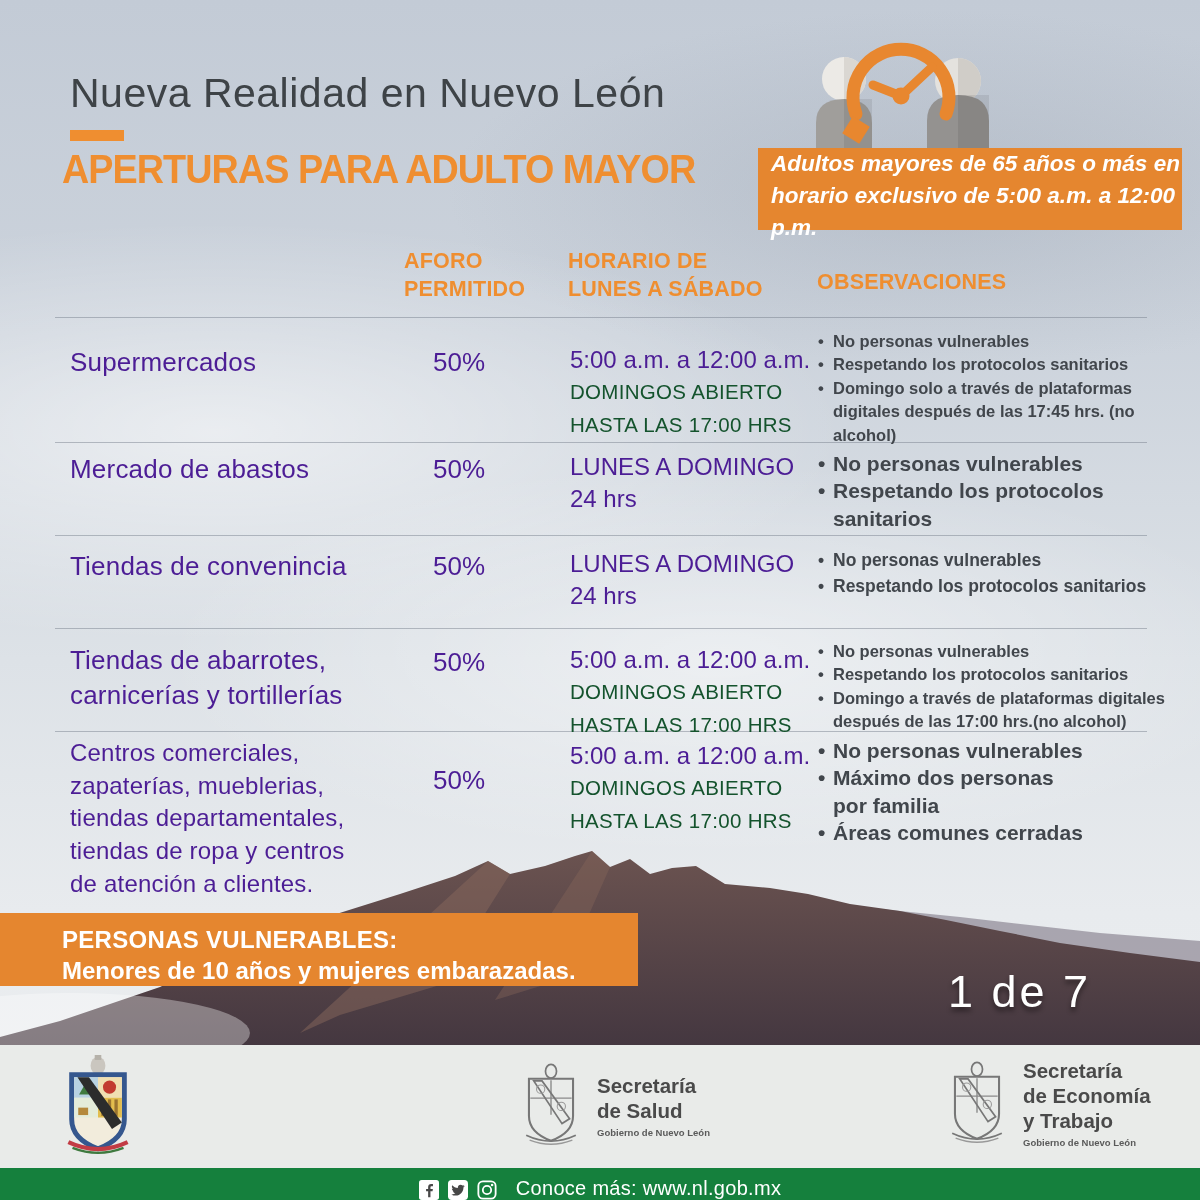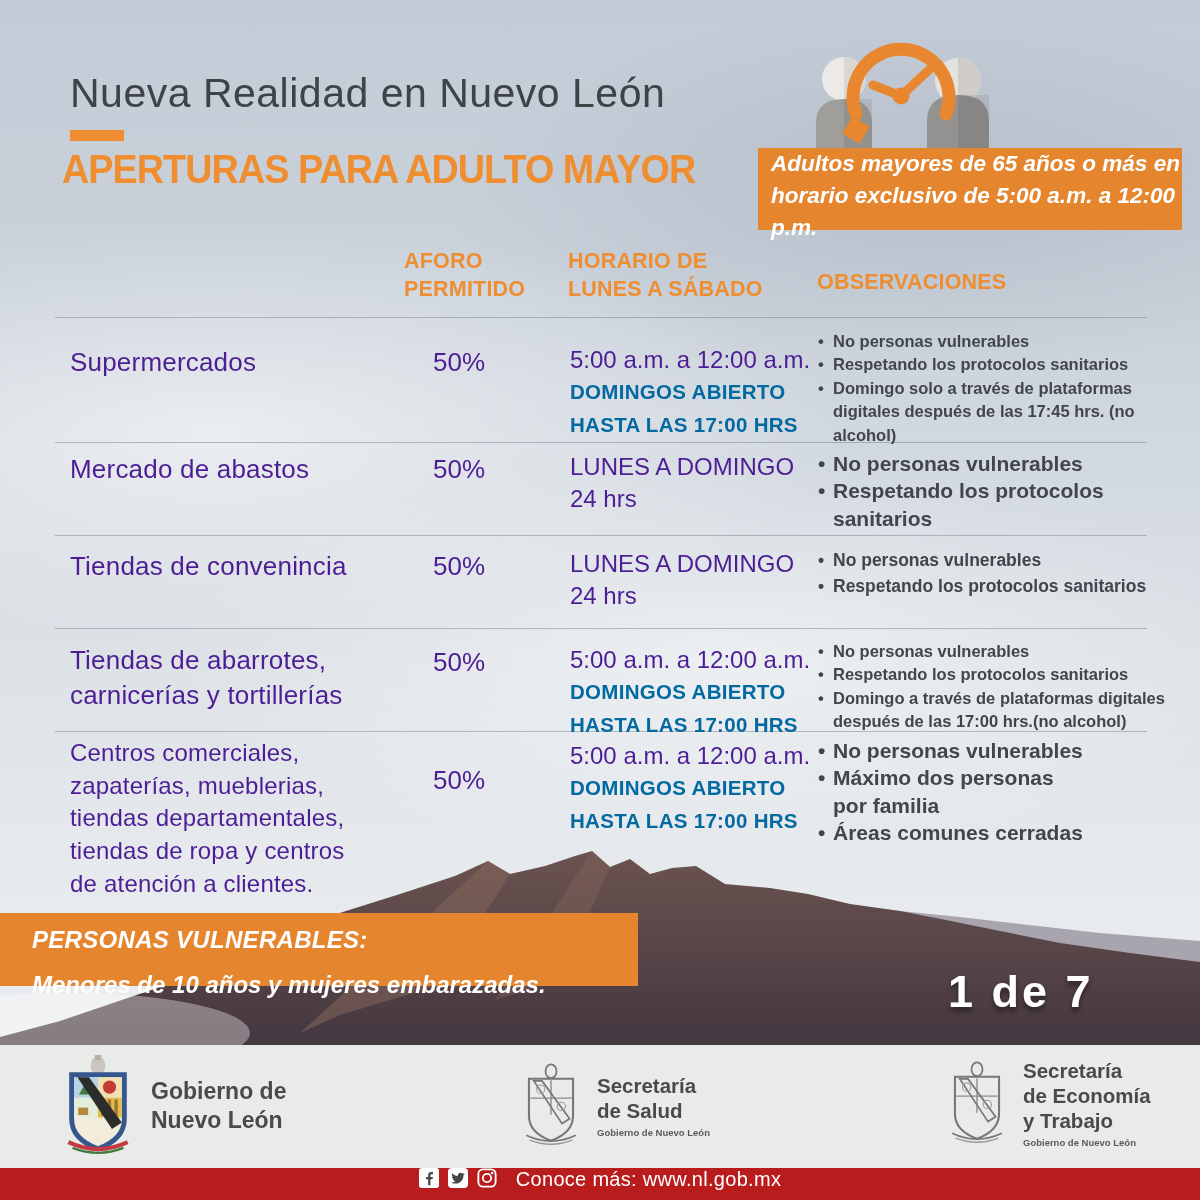--- a/index.html
+++ b/index.html
@@ -18,40 +18,40 @@
   .hicon{position:absolute;left:806px;top:34px;width:192px;height:127px}
   .notice{position:absolute;left:758px;top:148px;width:424px;height:82px;background:#E5862F;color:#fff;
     font-style:italic;font-weight:700;font-size:22.5px;line-height:1.42;padding:0 0 0 13px;white-space:pre-line}
   .colhead{position:absolute;color:#EF8E30;font-weight:800;font-size:21.5px;line-height:1.28;white-space:pre-line;letter-spacing:.2px}
   .hr{position:absolute;left:55px;width:1092px;height:1px;background:rgba(110,120,132,.45)}
   .cell{position:absolute;color:#4c1d95}
   .name{left:70px;width:340px;font-size:26px;font-weight:500;line-height:1.36;white-space:pre-line;letter-spacing:.2px}
   .name.small{font-size:24px}
   .aforo{left:404px;width:110px;text-align:center;font-size:26px;font-weight:500}
   .sched{left:570px;width:245px;font-size:24px;font-weight:500;line-height:1.32;white-space:pre-line}
-  .sched-red{left:570px;width:255px;font-size:20.5px;font-weight:700;color:#0369a1;line-height:1.6;white-space:pre-line;letter-spacing:.3px}
+  .sched-red{left:570px;width:255px;font-size:20.5px;font-weight:400;color:#14532d;line-height:1.6;white-space:pre-line;letter-spacing:.3px}
   .obs{left:818px;width:362px;line-height:1.45;color:#41464C}
   .obs li{list-style:none;position:relative;padding-left:15px;white-space:pre-line}
   .obs li::before{content:"\2022";position:absolute;left:0;top:0}
   .obs.small{font-size:16.5px;font-weight:600;line-height:1.42}
   .obs.mid{font-size:17.5px;font-weight:600;line-height:1.5}
   .obs.large{font-size:21px;font-weight:600;line-height:1.3}
-  .vulnbox{position:absolute;left:0;top:913px;width:638px;height:73px;background:#E5862F;color:#fff;padding:13px 10px 0 32px;font-style:italic}
+  .vulnbox{position:absolute;left:0;top:913px;width:638px;height:73px;background:#E5862F;color:#fff;padding:13px 10px 0 62px;}
   .vulnbox .l1{font-size:24px;font-weight:700;letter-spacing:.3px}
-  .vulnbox .l2{font-size:24px;font-weight:600;margin-top:17px}
-  .pagenum{position:absolute;left:948px;top:966px;font-size:45px;font-weight:700;color:#fff;letter-spacing:3px;text-shadow:0 4px 5px rgba(0,0,0,.45)}
+  .vulnbox .l2{font-size:24px;font-weight:600;margin-top:3px}
+  .pagenum{position:absolute;left:948px;top:966px;font-size:45px;font-weight:400;color:#fff;letter-spacing:3px;text-shadow:0 4px 5px rgba(0,0,0,.45)}
   .footer{position:absolute;left:0;top:1045px;width:1200px;height:123px;background:#e9ebe9}
   .lg{position:absolute;display:flex;align-items:center;gap:15px;color:#4a4a4a}
   .lg1{left:60px;top:10px}
   .lg2{left:520px;top:12px}
   .lg3{left:946px;top:10px}
   .lg .big{font-size:23px;font-weight:700;line-height:1.25;white-space:pre-line}
   .lg .med{font-size:20.5px;font-weight:700;line-height:1.22;white-space:pre-line}
   .lg .tiny{font-size:9.5px;font-weight:700;margin-top:4px;color:#5a5a5a}
-  .bottombar{position:absolute;left:0;top:1168px;width:1200px;height:32px;background:#b91c1c;display:flex;align-items:flex-start;justify-content:center;gap:9px}
+  .bottombar{position:absolute;left:0;top:1168px;width:1200px;height:32px;background:#15803d;display:flex;align-items:flex-end;justify-content:center;gap:9px}
   .bottombar .url{color:#fff;font-size:20px;margin-left:10px;letter-spacing:.3px}
   .sicon{width:20px;height:20px;display:block}
 </style>
 </head>
 <body>
 
 <div class="sky"></div>
 
 <svg class="mountain" viewBox="0 0 1200 272" preserveAspectRatio="none">
   <defs>
@@ -198,22 +198,20 @@
         <path d="M9 106 q36 17 72 0" stroke="#777" stroke-width="2.5" fill="none"></path>
         <path d="M14 113 q31 12 62 0" stroke="#999" stroke-width="2" fill="none"></path>
       </symbol>
     </defs>
   </svg>
 
   <div class="lg lg1">
     <svg width="76" height="102">
         <use href="#shield-color"></use>
       </svg>
-    <div class="big">Gobierno de
-Nuevo León</div>
   </div>
 
   <div class="lg lg2">
     <svg width="62" height="96">
         <use href="#shield-gray"></use>
       </svg>
     <div>
       <div class="med">Secretaría
 de Salud</div>
       <div class="tiny">Gobierno de Nuevo León</div>

